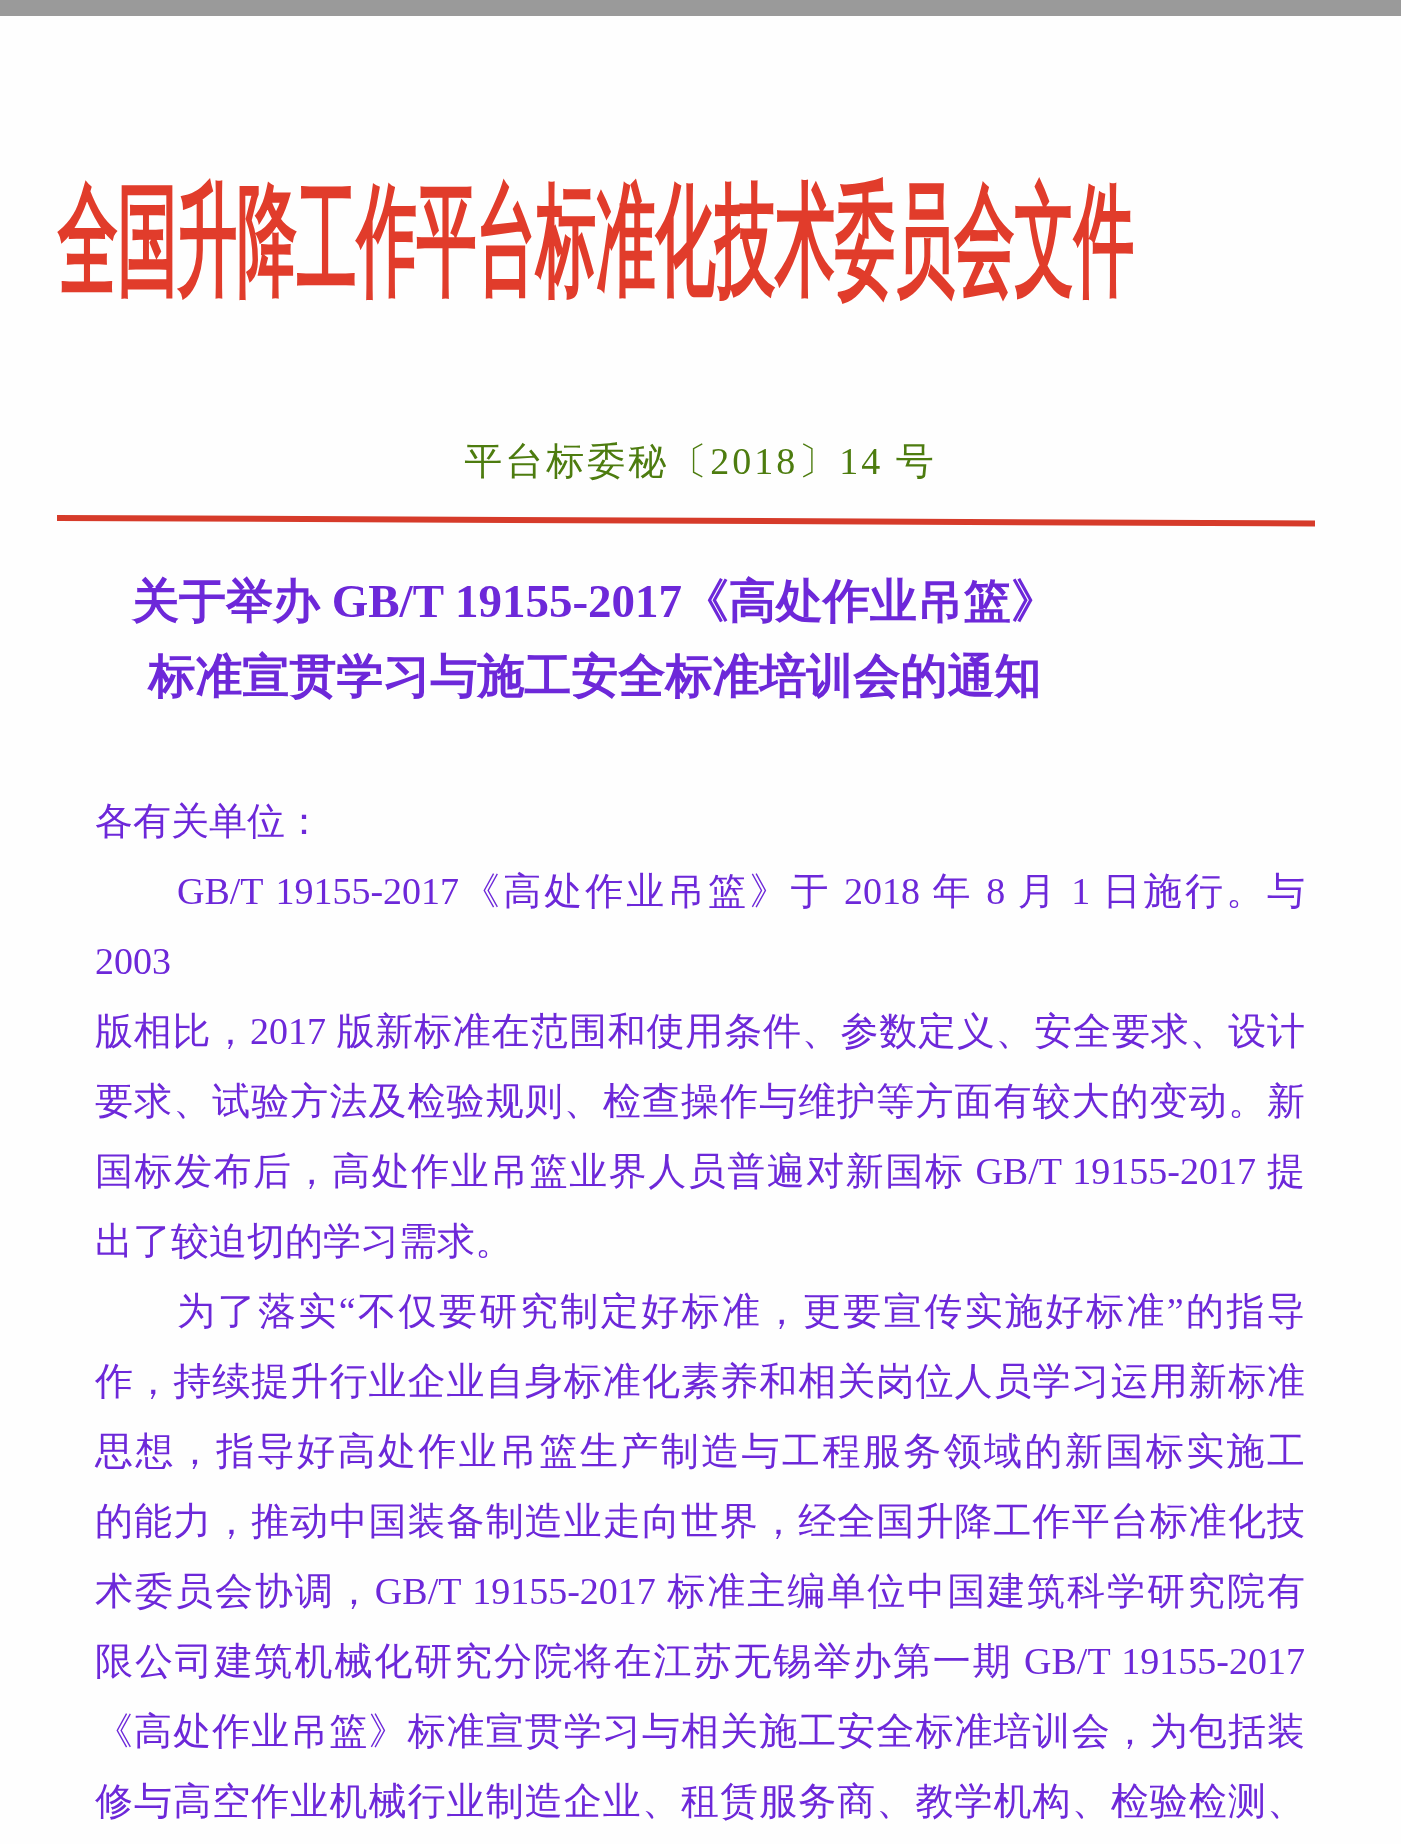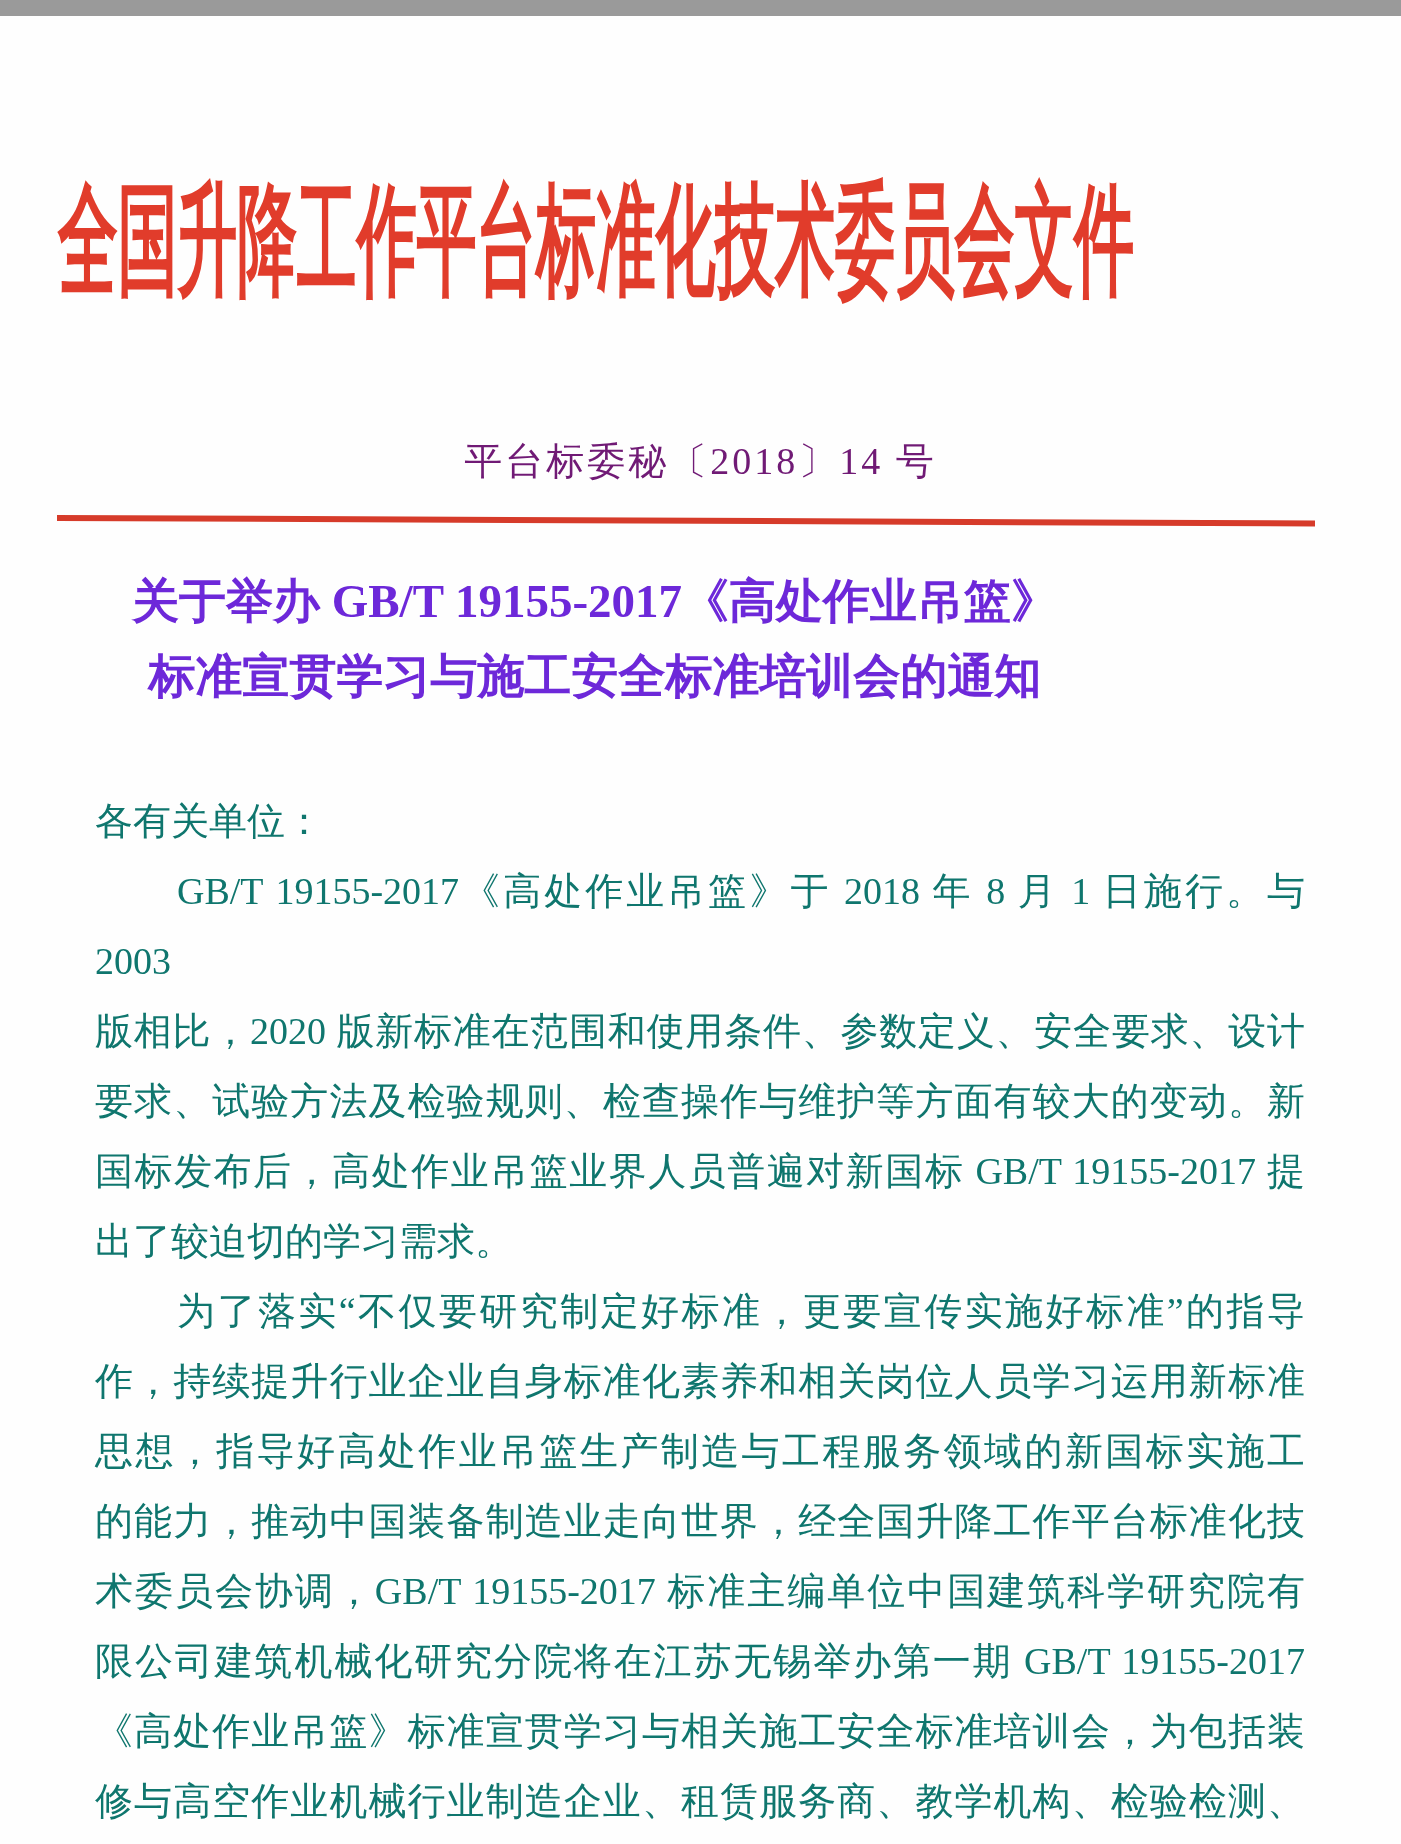--- a/index.html
+++ b/index.html
@@ -39,21 +39,21 @@
 
   
   .doc-number {
     position: absolute;
     top: 420px;
     left: 0;
     width: 1401px;
     text-align: center;
     font-size: 38px;
     letter-spacing: 3px;
-    color: #701a75;
+    color: #4d7c0f;
   }
 
   
   .red-rule {
     position: absolute;
     top: 499px;
     left: 57px;
     width: 1258px;
     height: 6px;
     background: #d63b2a;
@@ -75,21 +75,21 @@
   .subject .subject-line { line-height: 75px; }
 
   
   .body-text {
     position: absolute;
     top: 770px;
     left: 95px;
     width: 1210px;
     font-size: 38px;
     line-height: 70px;
-    color: #0f766e;
+    color: #6d28d9;
   }
   .body-text .line {
     text-align: justify;
     text-align-last: justify;
     text-justify: inter-character;
   }
   .body-text .line.plain {
     text-align: center;
     text-align-last: left;
   }
@@ -115,21 +115,21 @@
   <div class="subject">
     <div class="subject-line">关于举办 GB/T 19155-2017《高处作业吊篮》</div>
     <div class="subject-line">标准宣贯学习与施工安全标准培训会的通知</div>
   </div>
 
   <div class="body-text">
     <div class="salutation">各有关单位：</div>
 
     <div>
       <div class="line indent">GB/T 19155-2017《高处作业吊篮》于 2018 年 8 月 1 日施行。与 2003</div>
-      <div class="line">版相比，2020 版新标准在范围和使用条件、参数定义、安全要求、设计</div>
+      <div class="line">版相比，2017 版新标准在范围和使用条件、参数定义、安全要求、设计</div>
       <div class="line">要求、试验方法及检验规则、检查操作与维护等方面有较大的变动。新</div>
       <div class="line">国标发布后，高处作业吊篮业界人员普遍对新国标 GB/T 19155-2017 提</div>
       <div class="line plain">出了较迫切的学习需求。</div>
     </div>
 
     <div>
       <div class="line indent">为了落实“不仅要研究制定好标准，更要宣传实施好标准”的指导</div>
       <div class="line">作，持续提升行业企业自身标准化素养和相关岗位人员学习运用新标准</div>
       <div class="line">思想，指导好高处作业吊篮生产制造与工程服务领域的新国标实施工</div>
       <div class="line">的能力，推动中国装备制造业走向世界，经全国升降工作平台标准化技</div>

